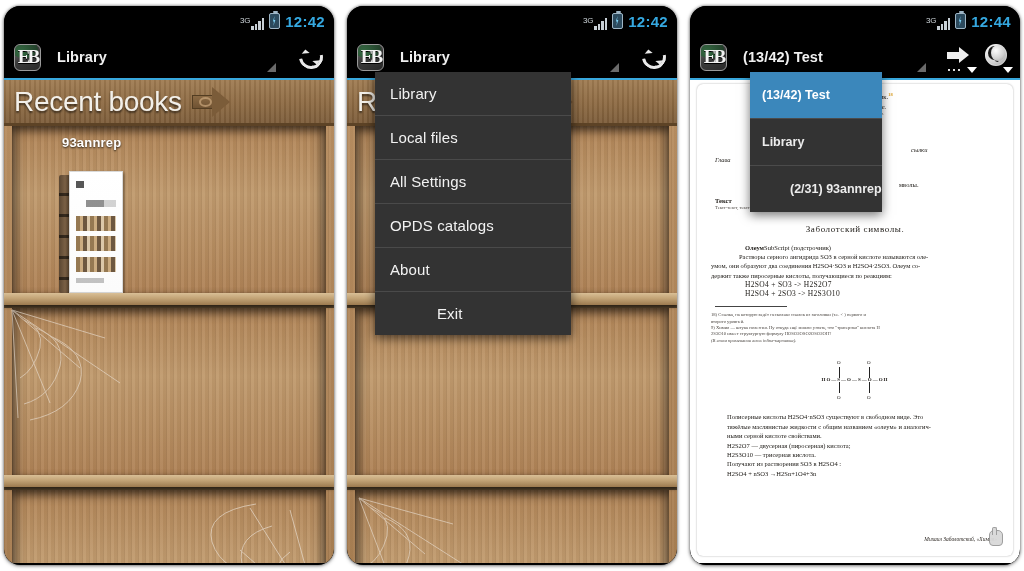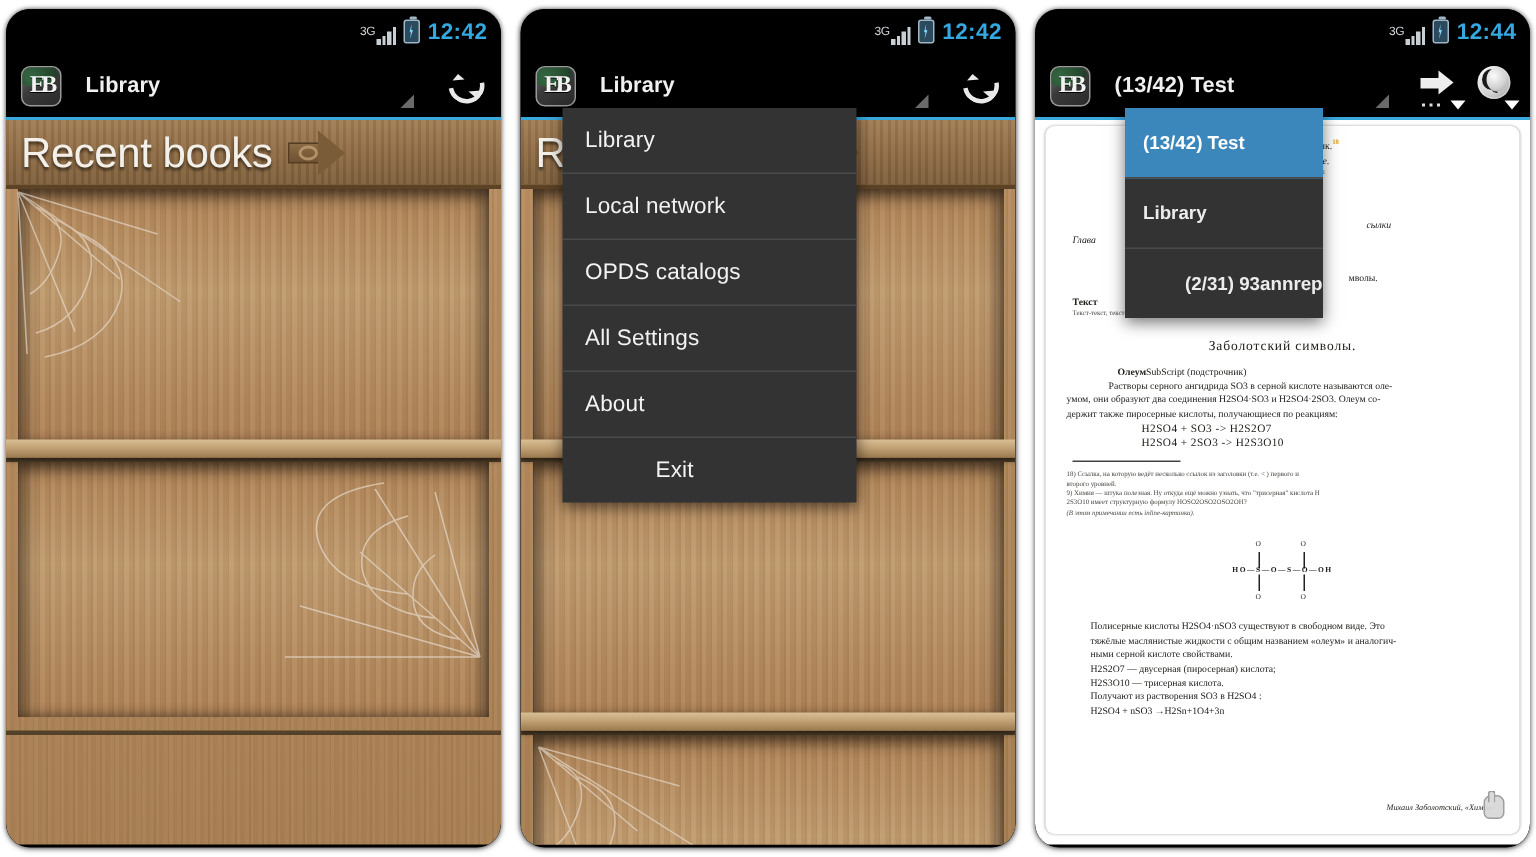--- a/index.html
+++ b/index.html
@@ -103,21 +103,21 @@
     overflow: hidden;
   }
   .app-logo::before {
     content:""; position:absolute; top:-9px; left:-6px;
     width: 30px; height: 22px; border-radius: 50%;
     background: radial-gradient(circle at 40% 75%, #2e6d3e 0%, #1d3f26 70%, transparent 72%);
     opacity:.85;
   }
   .logo-eb {
     position: relative;
-    font-size: 16px; font-weight: bold; color: #f2f2f2;
+    font-size: 19px; font-weight: bold; color: #f2f2f2;
     font-family: "Liberation Serif", serif;
     letter-spacing: -3px;
     text-shadow: 0 1px 0 #000;
     z-index: 2;
   }
   .ab-title {
     color: #f0f0f0; font-size: 14.5px; font-weight: bold;
     margin-left: 16px; letter-spacing: .1px;
     white-space: nowrap;
   }
@@ -362,21 +362,21 @@
   .doc-line { color: #23201c; font-family: "Liberation Serif", serif; }
   .dl-sm { font-size: 6.5px; line-height: 1.45; }
   .dl-xs { font-size: 4.6px; line-height: 1.4; color: #4a4540; }
   .dl-it { font-style: italic; }
   .dl-head {
     font-size: 9px; text-align: center; letter-spacing: .6px; margin: 12px 0 9px;
   }
   .dl-bold { font-weight: bold; }
   .sup { font-size: 4.5px; vertical-align: super; color: #d99b1c; font-weight: bold; }
   .hr-note { width: 72px; height: 1px; background: #444; margin: 8px 0 5px 4px; }
-  .formula { margin-left: 50px; font-size: 7.5px; letter-spacing: .3px; }
+  .formula { margin-left: 34px; font-size: 7.5px; letter-spacing: .3px; }
   .chemfig {
     margin: 16px auto 12px; width: 96px; height: 40px; position: relative;
     font-size: 5px; color: #1d1a17; font-family: "Liberation Serif", serif;
   }
   .chemfig .row-mid {
     position: absolute; left: 0; top: 17px; width: 100%;
     display: flex; align-items: center; justify-content: center;
     letter-spacing: 1px; font-weight: bold;
   }
   .chemfig .o-top { position: absolute; top: 0; font-size: 5px; }
@@ -456,20 +456,36 @@
       <div class="library-body">
         <div class="shelf-header">
           <div class="shelf-header-title">Recent books</div>
           <div class="shelf-header-arrow">
             <span class="sh-shaft"></span>
               <span class="sh-head"></span>
               <span class="sh-eye"></span>
           </div>
         </div>
 
+        <div class="shelf">
+          <div class="shelf-inner"></div>
+          <div class="book-label">93annrep</div>
+          <div class="book">
+            <div class="book-spine"></div>
+            <div class="book-cover">
+              <span class="bc-logo"></span>
+              <span class="bc-title"></span>
+              <span class="bc-strip s1"></span>
+              <span class="bc-strip s2"></span>
+              <span class="bc-strip s3"></span>
+              <span class="bc-foot"></span>
+            </div>
+          </div>
+          <div class="shelf-plank"></div>
+        </div>
 
         <div class="shelf">
           <div class="shelf-inner"></div>
           <svg class="cobweb" style="left:6px;top:0;width:200px;height:120px" viewBox="0 0 200 120">
             <g stroke="#e8ddd0" stroke-width="1" fill="none" opacity="0.75">
               <path d="M2 2 L70 60 M2 2 L95 30 M2 2 L40 95 M2 2 L110 75 M2 2 L8 110"></path>
               <path d="M14 12 Q34 20 30 40 Q24 62 10 70"></path>
               <path d="M26 20 Q56 32 50 58 Q42 88 14 96"></path>
               <path d="M40 28 Q78 44 70 74 Q60 104 20 112"></path>
             </g>
@@ -548,23 +564,23 @@
               <path d="M14 12 Q34 20 30 40 Q24 62 10 70"></path>
               <path d="M28 22 Q58 34 52 60 Q44 90 16 98"></path>
             </g>
           </svg>
 
         </div>
       </div>
 
       <div class="popup-menu">
         <div class="menu-item">Library</div>
-        <div class="menu-item">Local network</div>
+        <div class="menu-item">Local files</div>
+        <div class="menu-item">All Settings</div>
         <div class="menu-item">OPDS catalogs</div>
-        <div class="menu-item">All Settings</div>
         <div class="menu-item">About</div>
         <div class="menu-item">Exit</div>
       </div>
 
     </div>
   </div>
 
   <div class="phone">
     <div class="phone-inner">
 

